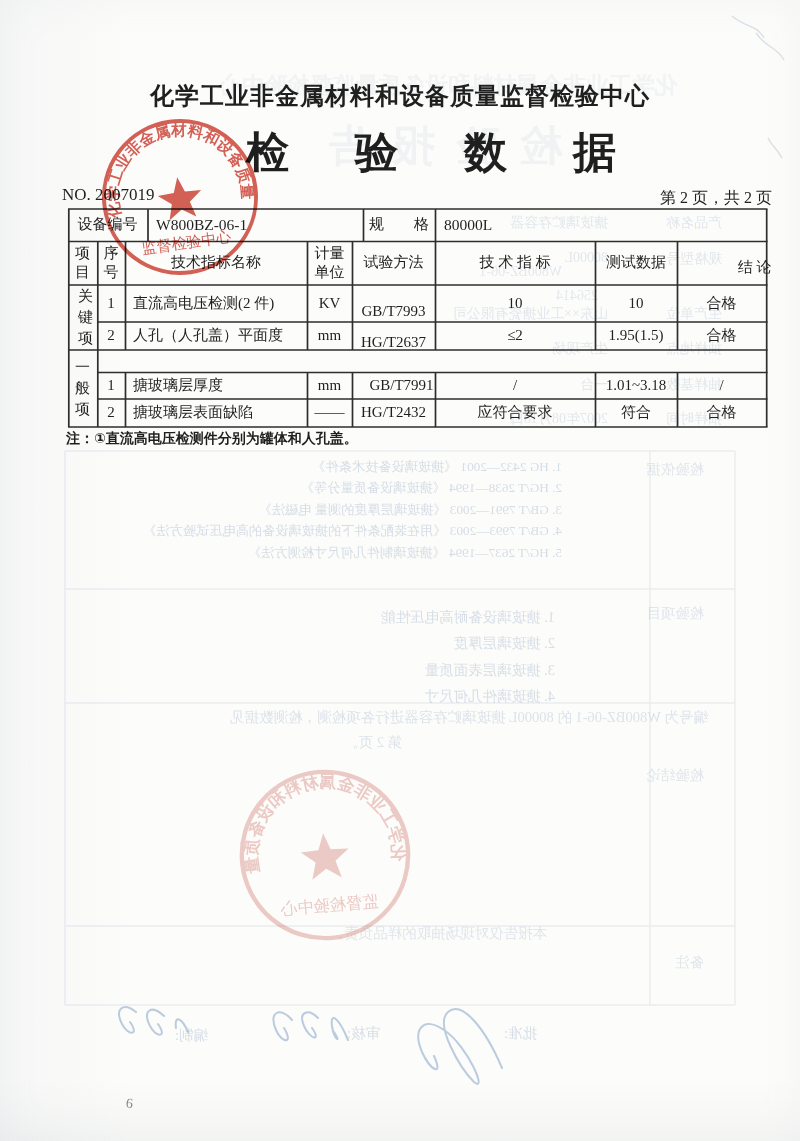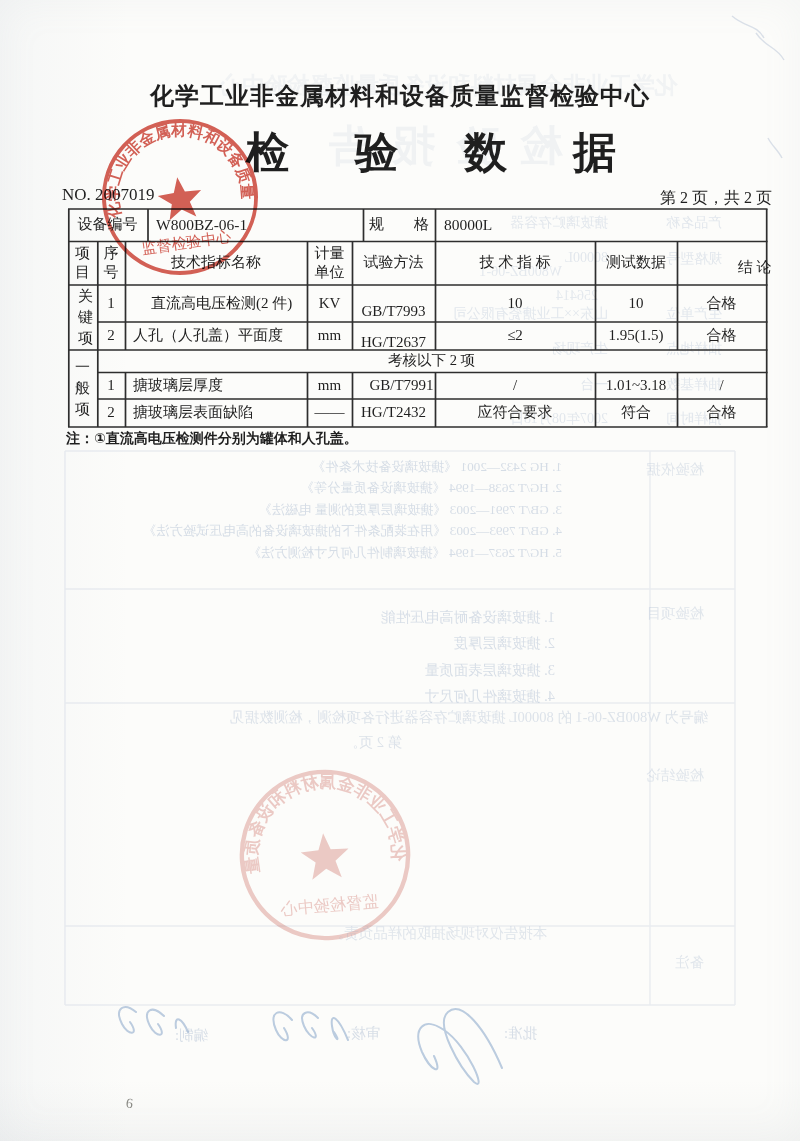--- a/index.html
+++ b/index.html
@@ -168,39 +168,38 @@
     <div class="cell" style="left:352px;top:241px;width:83px;height:43px;">试验方法</div>
     <div class="cell" style="left:435px;top:241px;width:160px;height:43px;">技 术 指 标</div>
     <div class="cell" style="left:595px;top:241px;width:82px;height:43px;">测试数据</div>
     <div class="cell" style="left:679px;top:241px;width:89px;height:53px;margin-left:31px;">结 论</div>
 
     <div class="cell" style="left:68px;top:285px;width:35px;height:64px;">
         <span class="vcat">关键项</span>
       </div>
 
     <div class="cell" style="left:97px;top:285px;width:28px;height:36px;">1</div>
-    <div class="cell left" style="left:143px;top:285px;width:182px;height:36px;">直流高电压检测(2 件)</div>
+    <div class="cell left" style="left:125px;top:285px;width:182px;height:36px;">直流高电压检测(2 件)</div>
     <div class="cell" style="left:307px;top:285px;width:45px;height:36px;">KV</div>
     <div class="cell" style="left:352px;top:285px;width:83px;height:52px;">GB/T7993</div>
     <div class="cell" style="left:435px;top:285px;width:160px;height:36px;">10</div>
     <div class="cell" style="left:595px;top:285px;width:82px;height:36px;">10</div>
     <div class="cell" style="left:677px;top:285px;width:89px;height:36px;">合格</div>
 
     <div class="cell" style="left:97px;top:322px;width:28px;height:27px;">2</div>
     <div class="cell left" style="left:125px;top:322px;width:182px;height:27px;">人孔（人孔盖）平面度</div>
     <div class="cell" style="left:307px;top:322px;width:45px;height:27px;">mm</div>
     <div class="cell" style="left:352px;top:322px;width:83px;height:41px;text-align:center;">HG/T2637</div>
     <div class="cell" style="left:435px;top:322px;width:160px;height:27px;">≤2</div>
     <div class="cell" style="left:595px;top:322px;width:82px;height:27px;">1.95(1.5)</div>
     <div class="cell" style="left:677px;top:322px;width:89px;height:27px;">合格</div>
 
     <div class="cell" style="left:68px;top:350px;width:29px;height:76px;">
         <span class="vcat">一般项</span>
       </div>
-    <div class="cell" style="left:97px;top:350px;width:669px;height:21px;font-size:14.5px;">考核以下 2 项</div>
 
     <div class="cell" style="left:97px;top:372px;width:28px;height:26px;">1</div>
     <div class="cell left" style="left:125px;top:372px;width:182px;height:26px;">搪玻璃层厚度</div>
     <div class="cell" style="left:307px;top:372px;width:45px;height:26px;">mm</div>
     <div class="cell" style="left:352px;top:372px;width:83px;height:26px;padding-left:8px;">GB/T7991</div>
     <div class="cell" style="left:435px;top:372px;width:160px;height:26px;">/</div>
     <div class="cell" style="left:595px;top:372px;width:82px;height:26px;">1.01~3.18</div>
     <div class="cell" style="left:677px;top:372px;width:89px;height:26px;">/</div>
 
     <div class="cell" style="left:97px;top:399px;width:28px;height:27px;">2</div>

